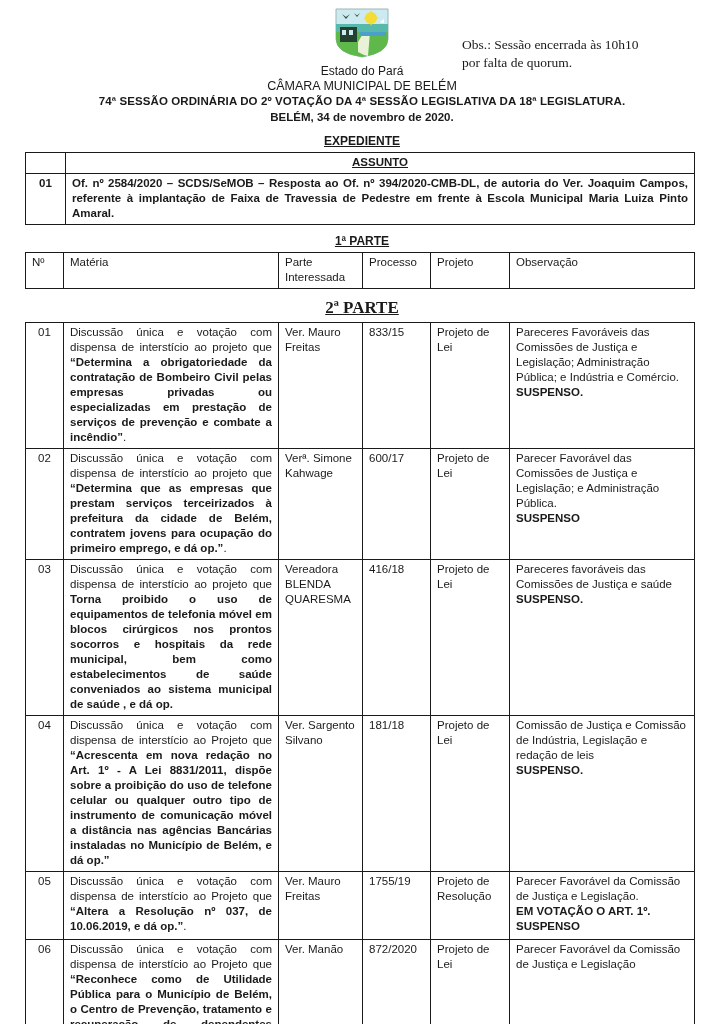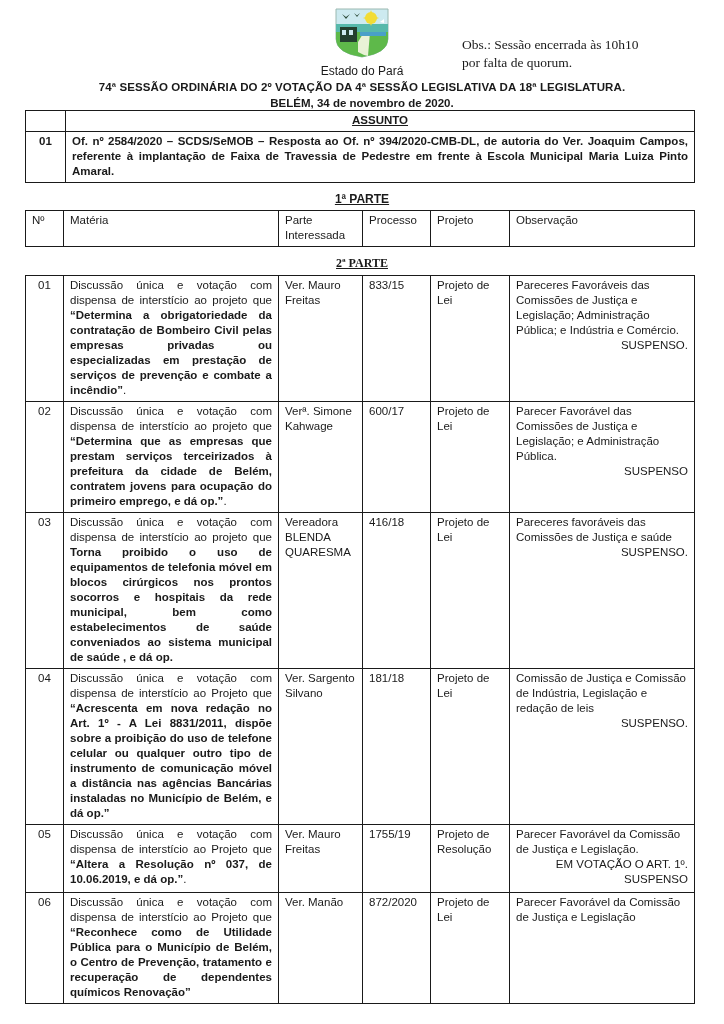--- a/index.html
+++ b/index.html
@@ -23,37 +23,37 @@
     position:absolute; left:462px; top:36px; width:230px;
     font-family:"Liberation Serif", serif; font-size:13.5px; line-height:1.35;
     white-space:pre-line; text-align:left;
   }
 
   
   .sec-title {
     text-align:center; font-weight:bold; text-decoration:underline;
     font-size:12px; margin-top:9px; margin-bottom:4px;
   }
-  .sec-title.serif { font-family:"Liberation Serif", serif; font-size:12px; }
+  .sec-title.serif { font-family:"Liberation Serif", serif; font-size:17px; }
 
   
   table { border-collapse:collapse; table-layout:fixed; margin-left:25px; width:669px; }
   td, th { border:1.6px solid #1a1a1a; vertical-align:top; font-size:11.5px; line-height:15px; padding:2px 6px 3px 6px; text-align:left; font-weight:normal; }
   .t-exp .assunto-hd { text-align:center; font-weight:bold; text-decoration:underline; }
   .t-exp .numcell { text-align:center; font-weight:bold; }
   .t-exp .txtcell { font-weight:bold; text-align:justify; }
   .t-exp td { height:18px; }
   .t-exp tr.bodyrow td { height:40px; }
 
   .t-p1 th { height:34px; }
 
   .t-p2 .numcell { text-align:center; }
   .t-p2 .materia { text-align:justify; }
   .t-p2 b { font-weight:bold; }
-  .obs-bold { font-weight:normal; white-space:pre-line;text-align:right; }
+  .obs-bold { font-weight:bold; white-space:pre-line; }
   .t-p2 tbody tr:nth-child(1) td { height:104px; }
   .t-p2 tbody tr:nth-child(2) td { height:100px; }
   .t-p2 tbody tr:nth-child(3) td { height:129px; }
   .t-p2 tbody tr:nth-child(4) td { height:142px; }
   .t-p2 tbody tr:nth-child(5) td { height:68px;  }
   .t-p2 tbody tr:nth-child(6) td { height:90px;  }
   .t-p2 tbody tr:nth-child(7) td { height:52px; overflow:hidden; }
   .t-p2 tbody tr:nth-child(7) { overflow:hidden; }
 
   col.c-num  { width:38px; }
@@ -81,26 +81,28 @@
         <path d="M46,14 l4,-3 v4 z" fill="#ffffff"></path>
         <path d="M2,24 h52 v7 q0,14 -26,18 q-26,-4 -26,-18 z" fill="#5eb94a"></path>
         <rect x="6" y="19" width="17" height="15" fill="#24402f"></rect>
         <rect x="8" y="22" width="4" height="5" fill="#cdeaf0"></rect>
         <rect x="15" y="22" width="4" height="5" fill="#cdeaf0"></rect>
         <path d="M24,34 l6,-10 h6 l-2,24 q-5,-1 -10,-4 z" fill="#e9f2d6"></path>
         <rect x="26" y="24" width="26" height="4" fill="#49a0c8"></rect>
       </svg>
     </span>
     <div class="hdr-line estado">Estado do Pará</div>
+    <div class="hdr-line camara">CÂMARA MUNICIPAL DE BELÉM</div>
     <div class="hdr-line sessao">74ª SESSÃO ORDINÁRIA DO 2º VOTAÇÃO DA 4ª SESSÃO LEGISLATIVA DA 18ª LEGISLATURA.</div>
     <div class="hdr-line datalocal">BELÉM, 34 de novembro de 2020.</div>
   </div>
   <div class="obs-note">Obs.: Sessão encerrada às 10h10
 por falta de quorum.</div>
 
+  <div class="sec-title">EXPEDIENTE</div>
   <table class="t-exp">
     <colgroup>
         <col class="c-expnum">
         <col class="c-exptxt">
       </colgroup>
     <tbody>
       <tr>
         <td></td>
         <td class="assunto-hd">ASSUNTO</td>
       </tr>

